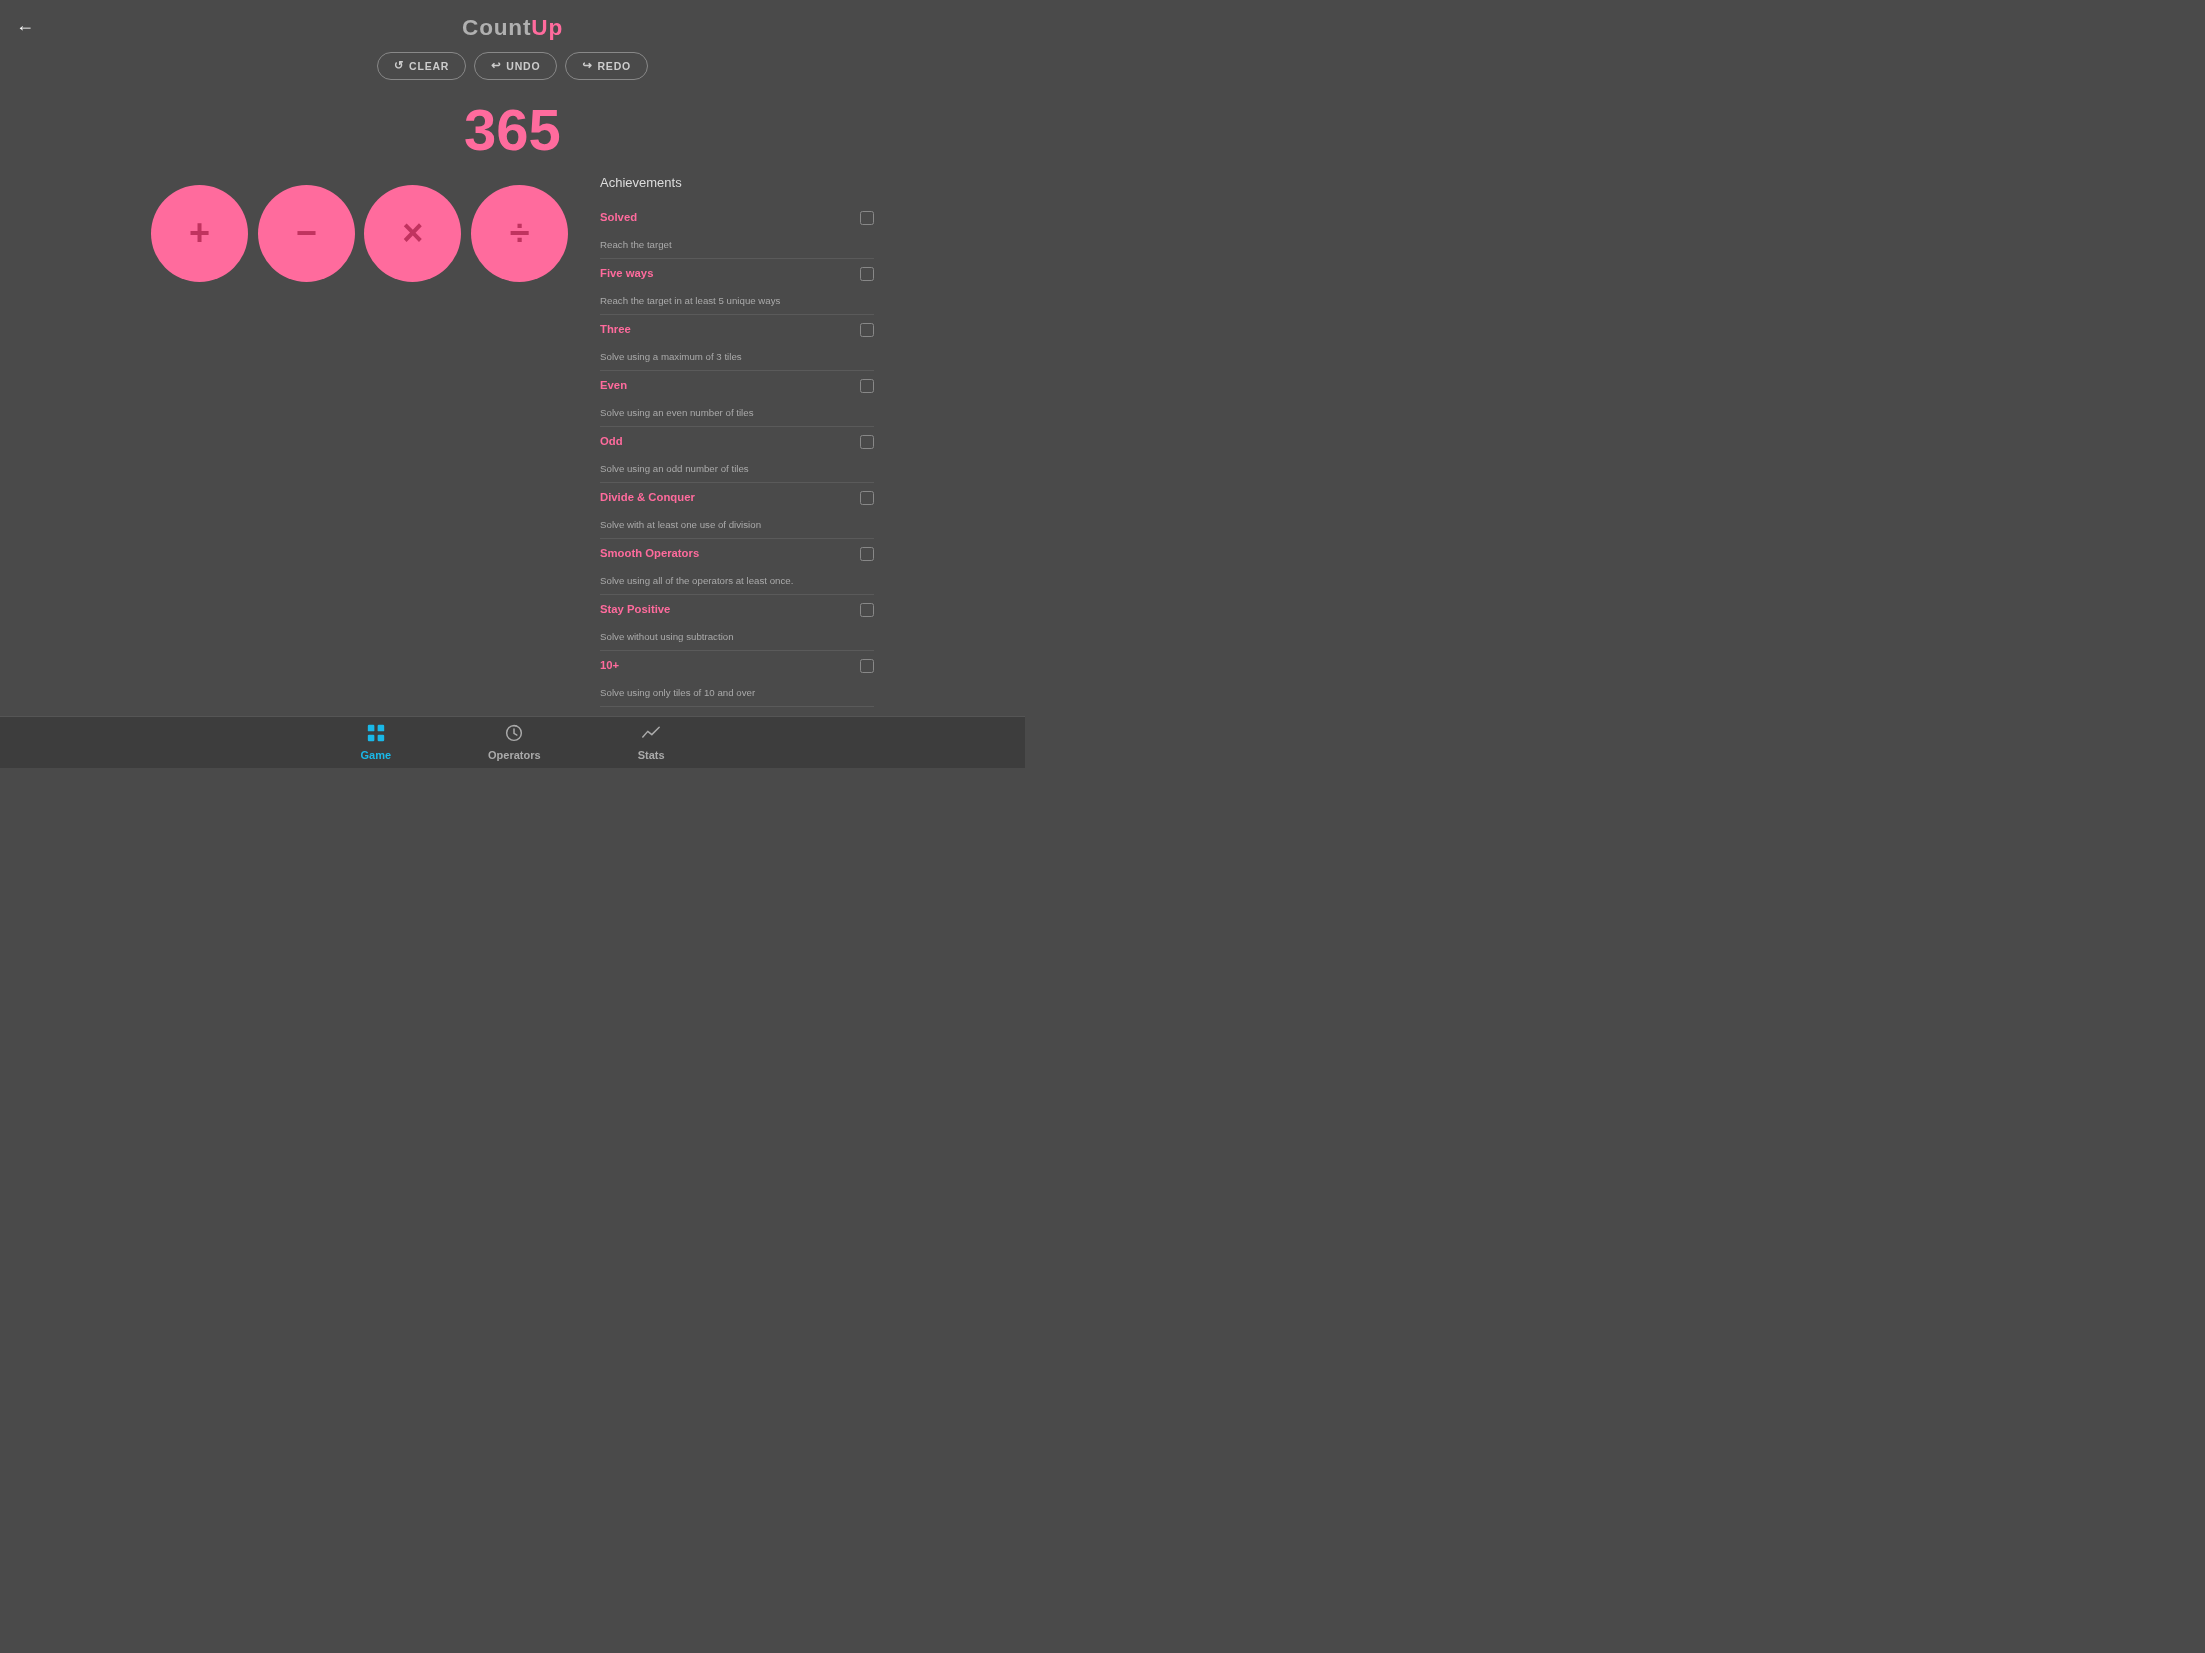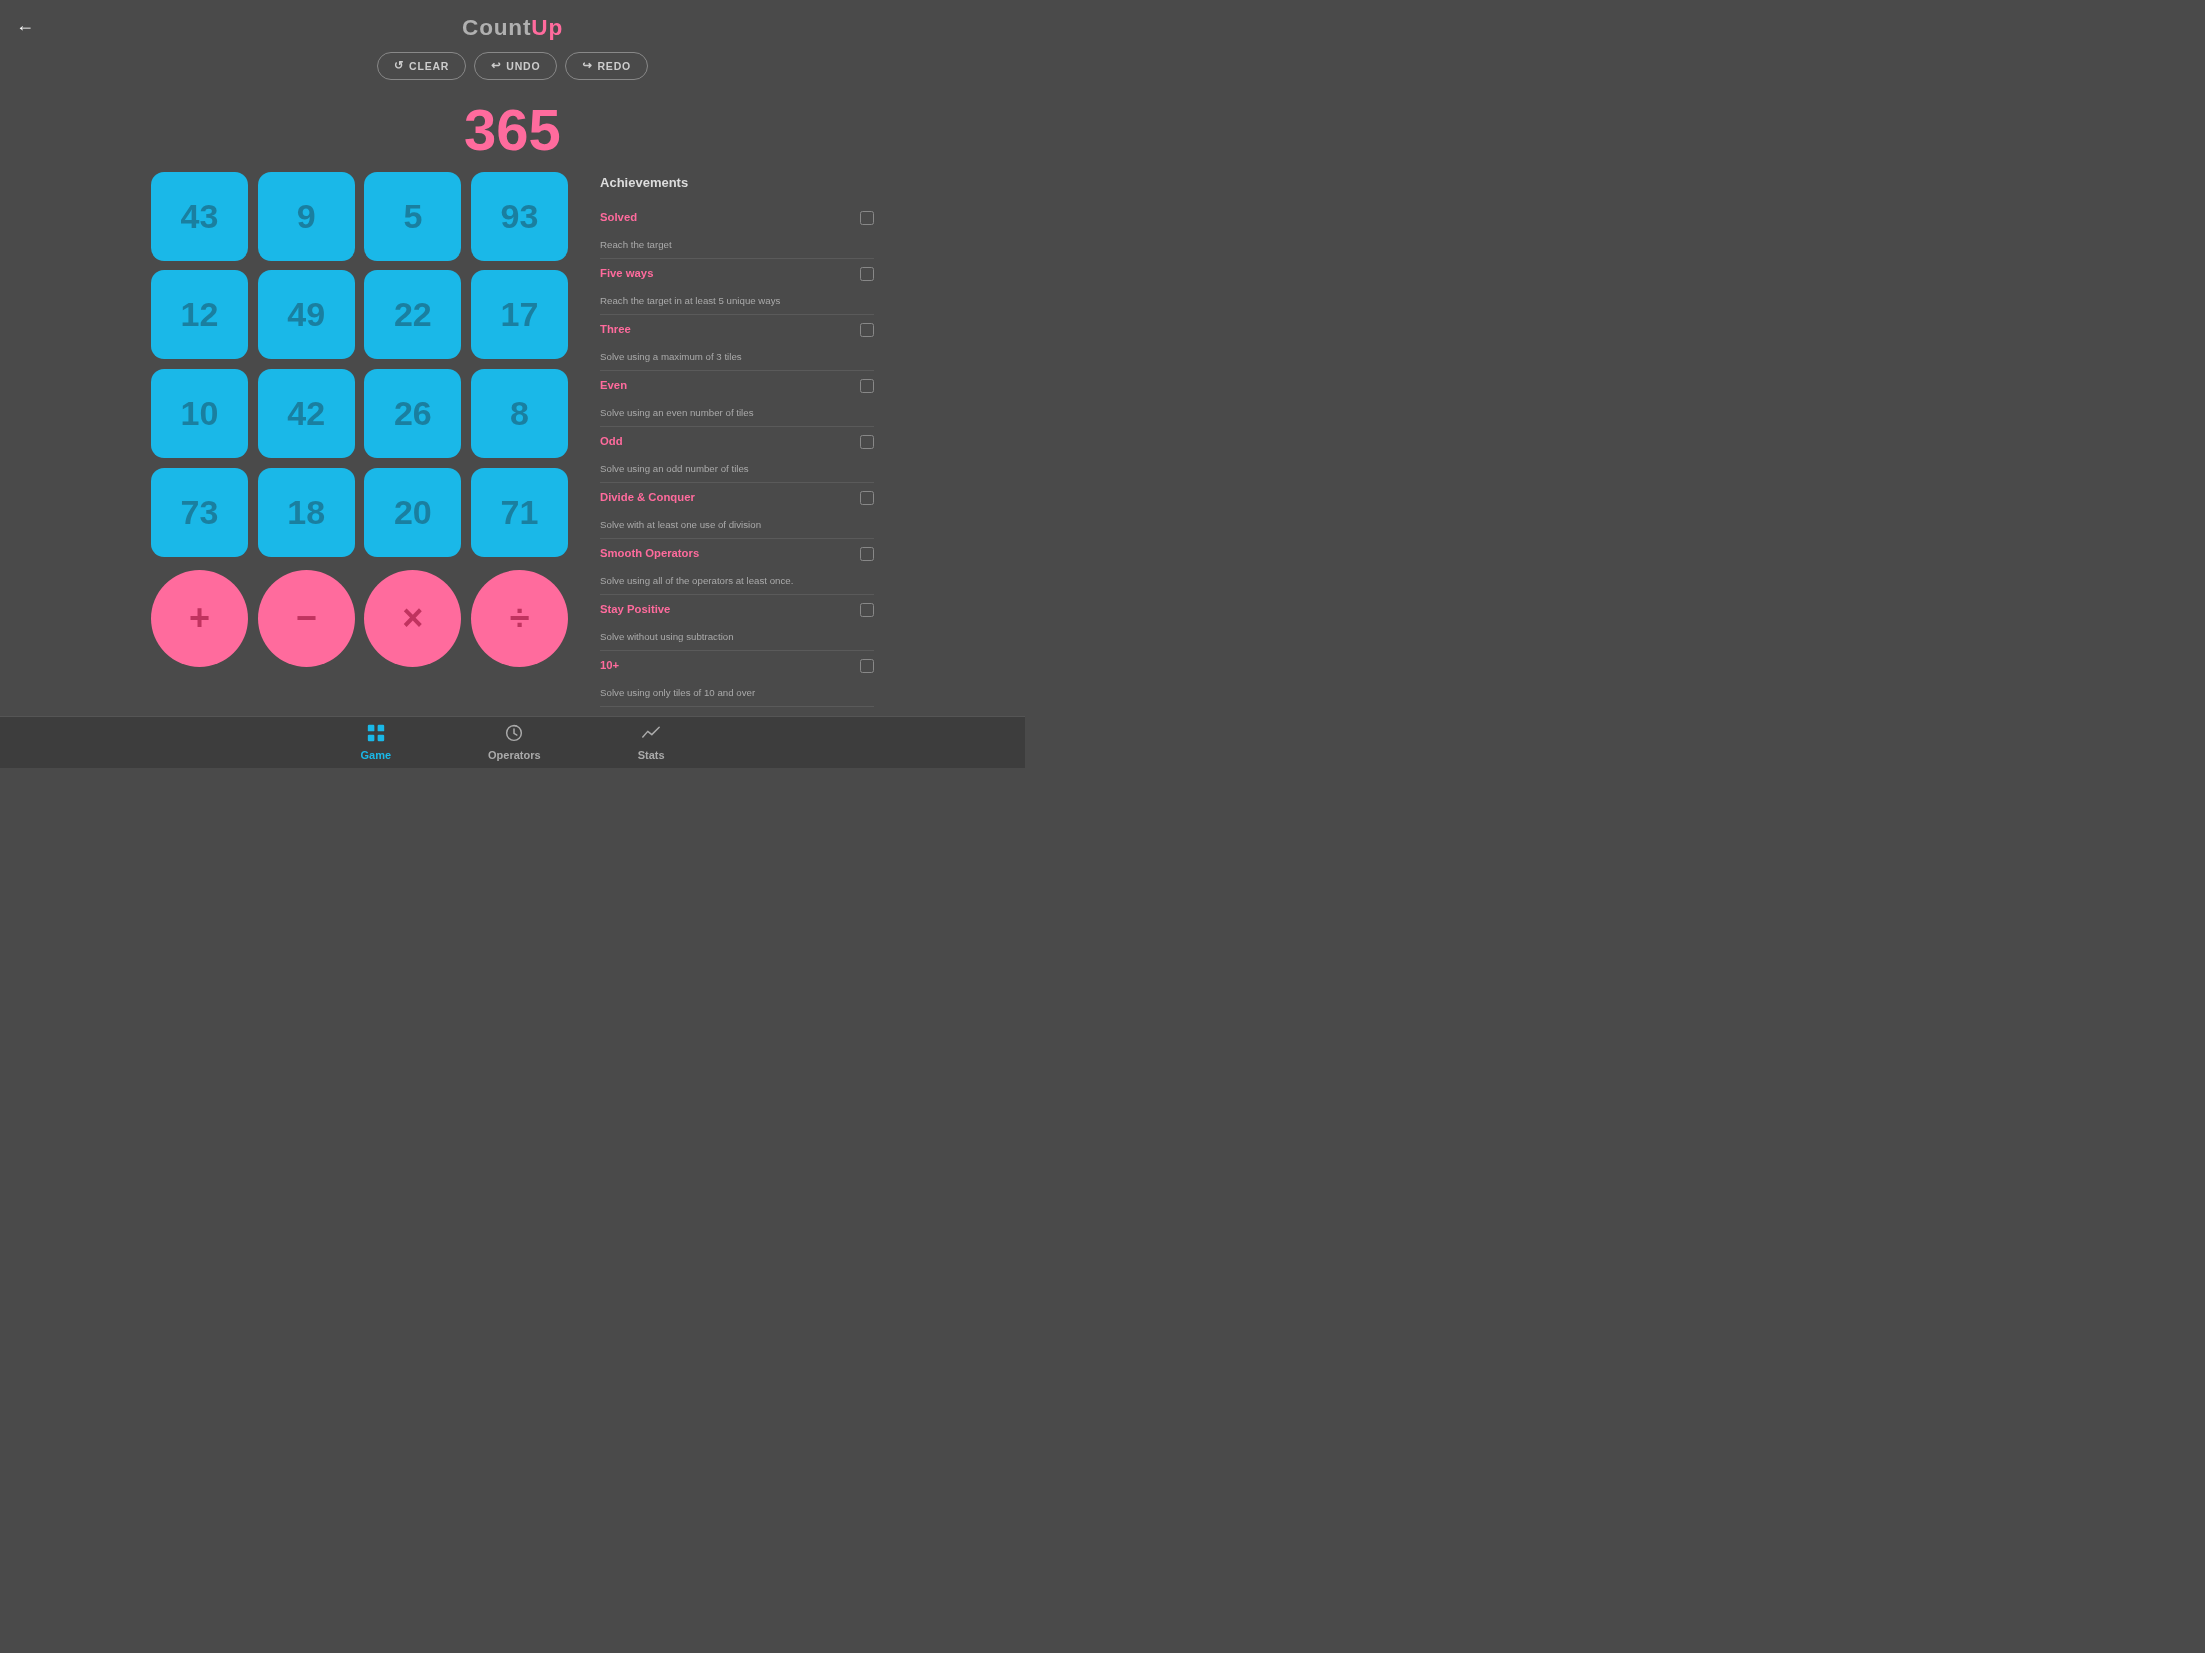--- a/index.html
+++ b/index.html
@@ -138,21 +138,21 @@
     }
 
     
     .achievements-panel {
       width: 274px;
       padding-top: 3.2px;
     }
 
     .achievements-title {
       font-size: 13px;
-      font-weight: 700;
+      font-weight: 400;
       color: #ddd;
       margin-bottom: 8px;
       padding-bottom: 4.8px;
     }
 
     .achievement-item {
       display: flex;
       align-items: flex-start;
       justify-content: space-between;
       padding: 8px 0;
@@ -244,39 +244,20 @@
     <span class="btn-icon">↪</span>
     <span>REDO</span>
   </button>
 </div>
 
 <div class="target-number">365</div>
 
 <div class="main-layout">
 
   <div class="game-section">
-    <div class="tiles-grid" id="tiles-grid">
-
-    <div class="tile">43</div>
-        <div class="tile">9</div>
-        <div class="tile">5</div>
-        <div class="tile">93</div>
-        <div class="tile">12</div>
-        <div class="tile">49</div>
-        <div class="tile">22</div>
-        <div class="tile">17</div>
-        <div class="tile">10</div>
-        <div class="tile">42</div>
-        <div class="tile">26</div>
-        <div class="tile">8</div>
-        <div class="tile">73</div>
-        <div class="tile">18</div>
-        <div class="tile">20</div>
-        <div class="tile">71</div>
-      </div>
     <div class="operators-row" id="operators-row">
 
     <button class="operator-btn">+</button>
         <button class="operator-btn">−</button>
         <button class="operator-btn">×</button>
         <button class="operator-btn">÷</button>
       </div>
   </div>
 
   <div class="achievements-panel">

